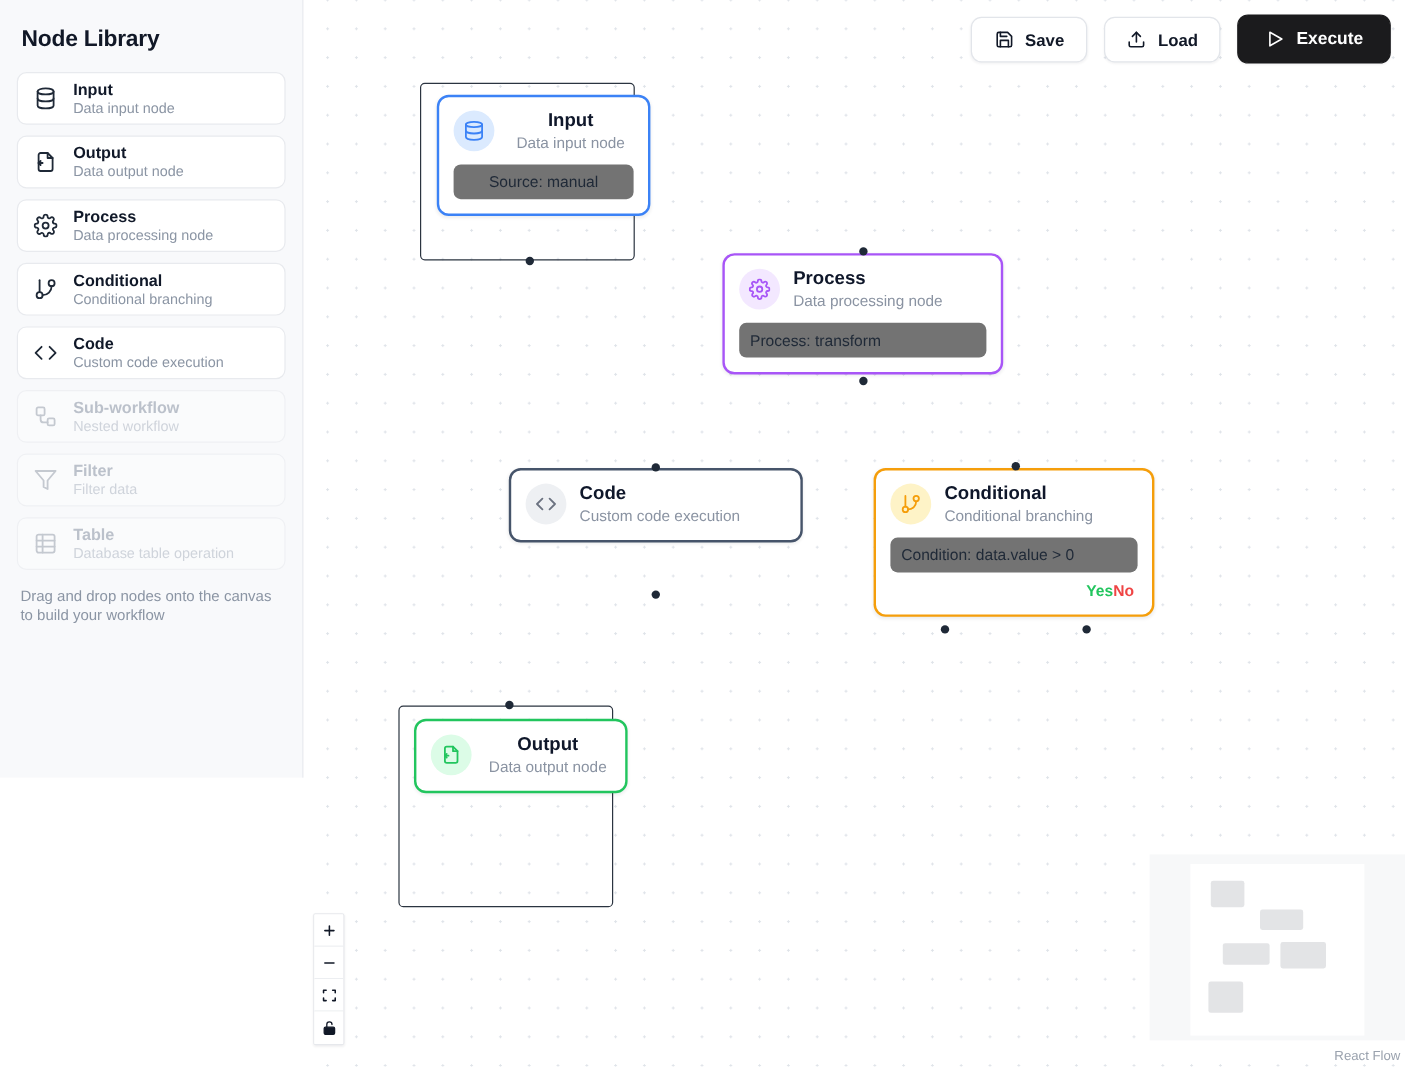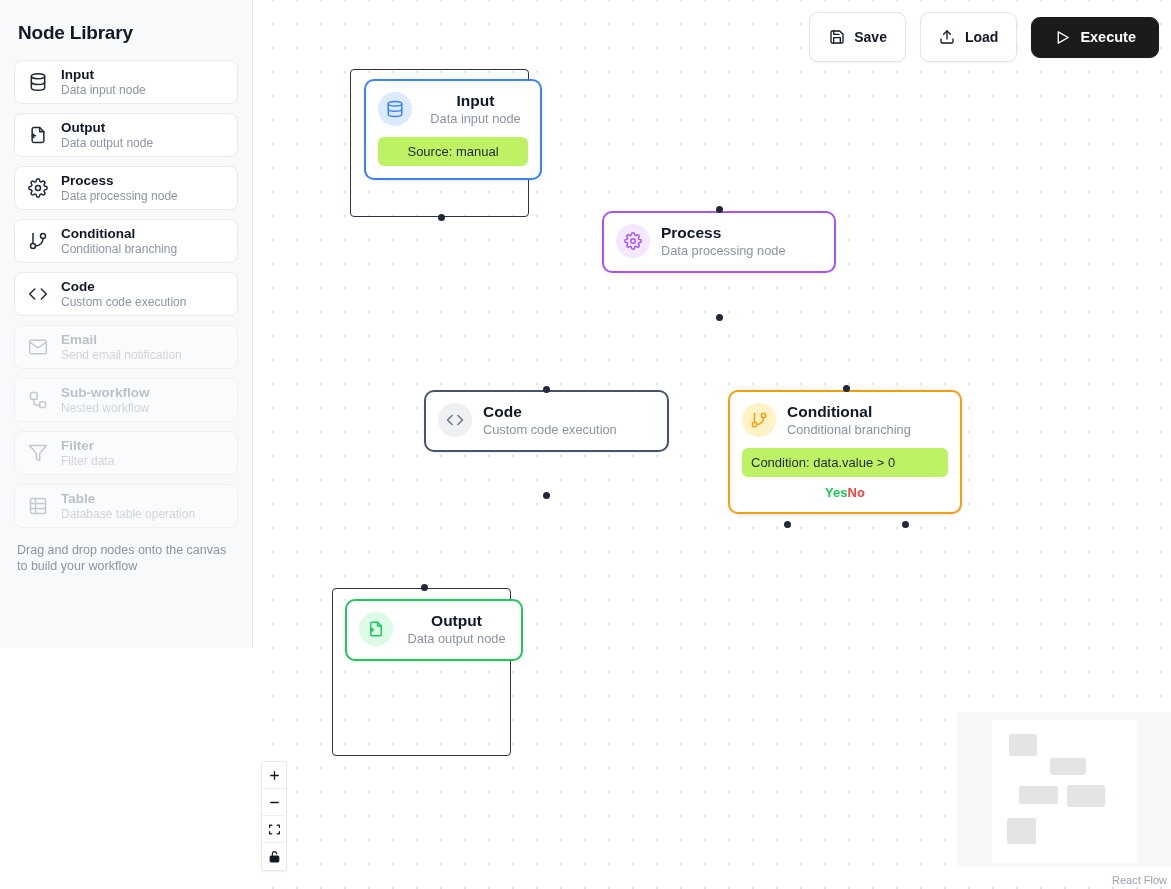--- a/index.html
+++ b/index.html
@@ -71,21 +71,21 @@
     position: absolute; top: 12px; right: 12px;
     display: flex; gap: 14px; align-items: center;
     z-index: 40;
   }
   .tb-btn {
     display: flex; align-items: center; gap: 9px;
     background: #ffffff;
     border: 1px solid #e2e5ea;
     border-radius: 9px;
     padding: 0 18px;
-    height: 50px;
+    height: 38px;
     font-size: 14px; font-weight: bold; color: #111827;
     cursor: pointer;
     box-shadow: 0 1px 2px rgba(16,24,40,0.05);
   }
   .tb-btn.primary {
     background: #1b1b1d; border-color: #1b1b1d; color: #ffffff;
     padding: 16px 22px; height: 41px; font-size: 14.5px;
   }
   .tb-icon { display: flex; align-items: center; justify-content: center; width: 17px; height: 17px; }
 
@@ -101,29 +101,29 @@
   .nd-avatar {
     width: 34px; height: 34px; border-radius: 50%;
     flex: 0 0 34px;
     display: flex; align-items: center; justify-content: center;
   }
   .nd-titles { display: flex; flex-direction: column; line-height: 1.22; min-width: 0; }
   .nd-title { font-size: 15.5px; font-weight: bold; color: #0f172a; }
   .nd-sub { font-size: 12.8px; color: #8a93a2; }
   .nd-chip {
     margin-top: 10px;
-    background: #bef264;
+    background: #737373;
     border-radius: 6px;
     padding: 7px 9px;
     font-size: 13px; color: #1f2937;
     text-align: center;
   }
   .nd-chip.left { text-align: left; }
   .nd-branches {
-    display: flex; justify-content: center;
+    display: flex; justify-content: flex-end;
     margin-top: 8px; padding: 0 3px;
     font-size: 13px; font-weight: bold;
   }
   .br-yes { color: #22c55e; }
   .br-no  { color: #ef4444; }
 
   
   .sel-box {
     position: absolute;
     border: 1.4px solid #2b3440;
@@ -256,32 +256,20 @@
         <div class="node-item">
           <span class="ni-icon">
             <svg width="20" height="20" viewBox="0 0 24 24" fill="none" stroke="currentColor" stroke-width="1.8" stroke-linecap="round" stroke-linejoin="round">
               <polyline points="16 18 22 12 16 6"></polyline>
               <polyline points="8 6 2 12 8 18"></polyline>
             </svg>
           </span>
           <span class="ni-text">
             <span class="ni-label">Code</span>
             <span class="ni-desc">Custom code execution</span>
-          </span>
-        </div>
-        <div class="node-item disabled">
-          <span class="ni-icon">
-            <svg width="20" height="20" viewBox="0 0 24 24" fill="none" stroke="currentColor" stroke-width="1.8" stroke-linecap="round" stroke-linejoin="round">
-              <rect x="2" y="4" width="20" height="16" rx="2"></rect>
-              <polyline points="22 6 12 13 2 6"></polyline>
-            </svg>
-          </span>
-          <span class="ni-text">
-            <span class="ni-label">Email</span>
-            <span class="ni-desc">Send email notification</span>
           </span>
         </div>
         <div class="node-item disabled">
           <span class="ni-icon">
             <svg width="20" height="20" viewBox="0 0 24 24" fill="none" stroke="currentColor" stroke-width="1.8" stroke-linecap="round" stroke-linejoin="round">
               <rect x="3" y="3" width="8" height="8" rx="1.5"></rect>
               <rect x="14" y="14" width="7" height="7" rx="1.5"></rect>
               <path d="M7 11v4a3 3 0 0 0 3 3h4"></path>
             </svg>
           </span>
@@ -380,20 +368,21 @@
           <svg width="18" height="18" viewBox="0 0 24 24" fill="none" stroke="currentColor" stroke-width="2" stroke-linecap="round" stroke-linejoin="round">
             <circle cx="12" cy="12" r="3"></circle>
             <path d="M19.4 15a1.65 1.65 0 0 0 .33 1.82l.06.06a2 2 0 1 1-2.83 2.83l-.06-.06a1.65 1.65 0 0 0-1.82-.33 1.65 1.65 0 0 0-1 1.51V21a2 2 0 1 1-4 0v-.09A1.65 1.65 0 0 0 9 19.4a1.65 1.65 0 0 0-1.82.33l-.06.06a2 2 0 1 1-2.83-2.83l.06-.06a1.65 1.65 0 0 0 .33-1.82 1.65 1.65 0 0 0-1.51-1H3a2 2 0 1 1 0-4h.09A1.65 1.65 0 0 0 4.6 9a1.65 1.65 0 0 0-.33-1.82l-.06-.06a2 2 0 1 1 2.83-2.83l.06.06A1.65 1.65 0 0 0 9 4.6h.09A1.65 1.65 0 0 0 10 3.09V3a2 2 0 1 1 4 0v.09a1.65 1.65 0 0 0 1 1.51 1.65 1.65 0 0 0 1.82-.33l.06-.06a2 2 0 1 1 2.83 2.83l-.06.06a1.65 1.65 0 0 0-.33 1.82V9a1.65 1.65 0 0 0 1.51 1H21a2 2 0 1 1 0 4h-.09a1.65 1.65 0 0 0-1.51 1z"></path>
           </svg>
         </div>
         <div class="nd-titles">
           <span class="nd-title">Process</span>
           <span class="nd-sub">Data processing node</span>
         </div>
       </div>
+      <div class="nd-chip left">Process: transform</div>
     </div>
     <div class="handle" style="left:463px; top:206px;"></div>
     <div class="handle" style="left:463px; top:314px;"></div>
 
     <div class="rf-node n-code" style="left:171px; top:390px; width:245px;">
       <div class="nd-head">
         <div class="nd-avatar av-gray">
           <svg width="18" height="18" viewBox="0 0 24 24" fill="none" stroke="currentColor" stroke-width="2" stroke-linecap="round" stroke-linejoin="round">
             <polyline points="16 18 22 12 16 6"></polyline>
               <polyline points="8 6 2 12 8 18"></polyline>

